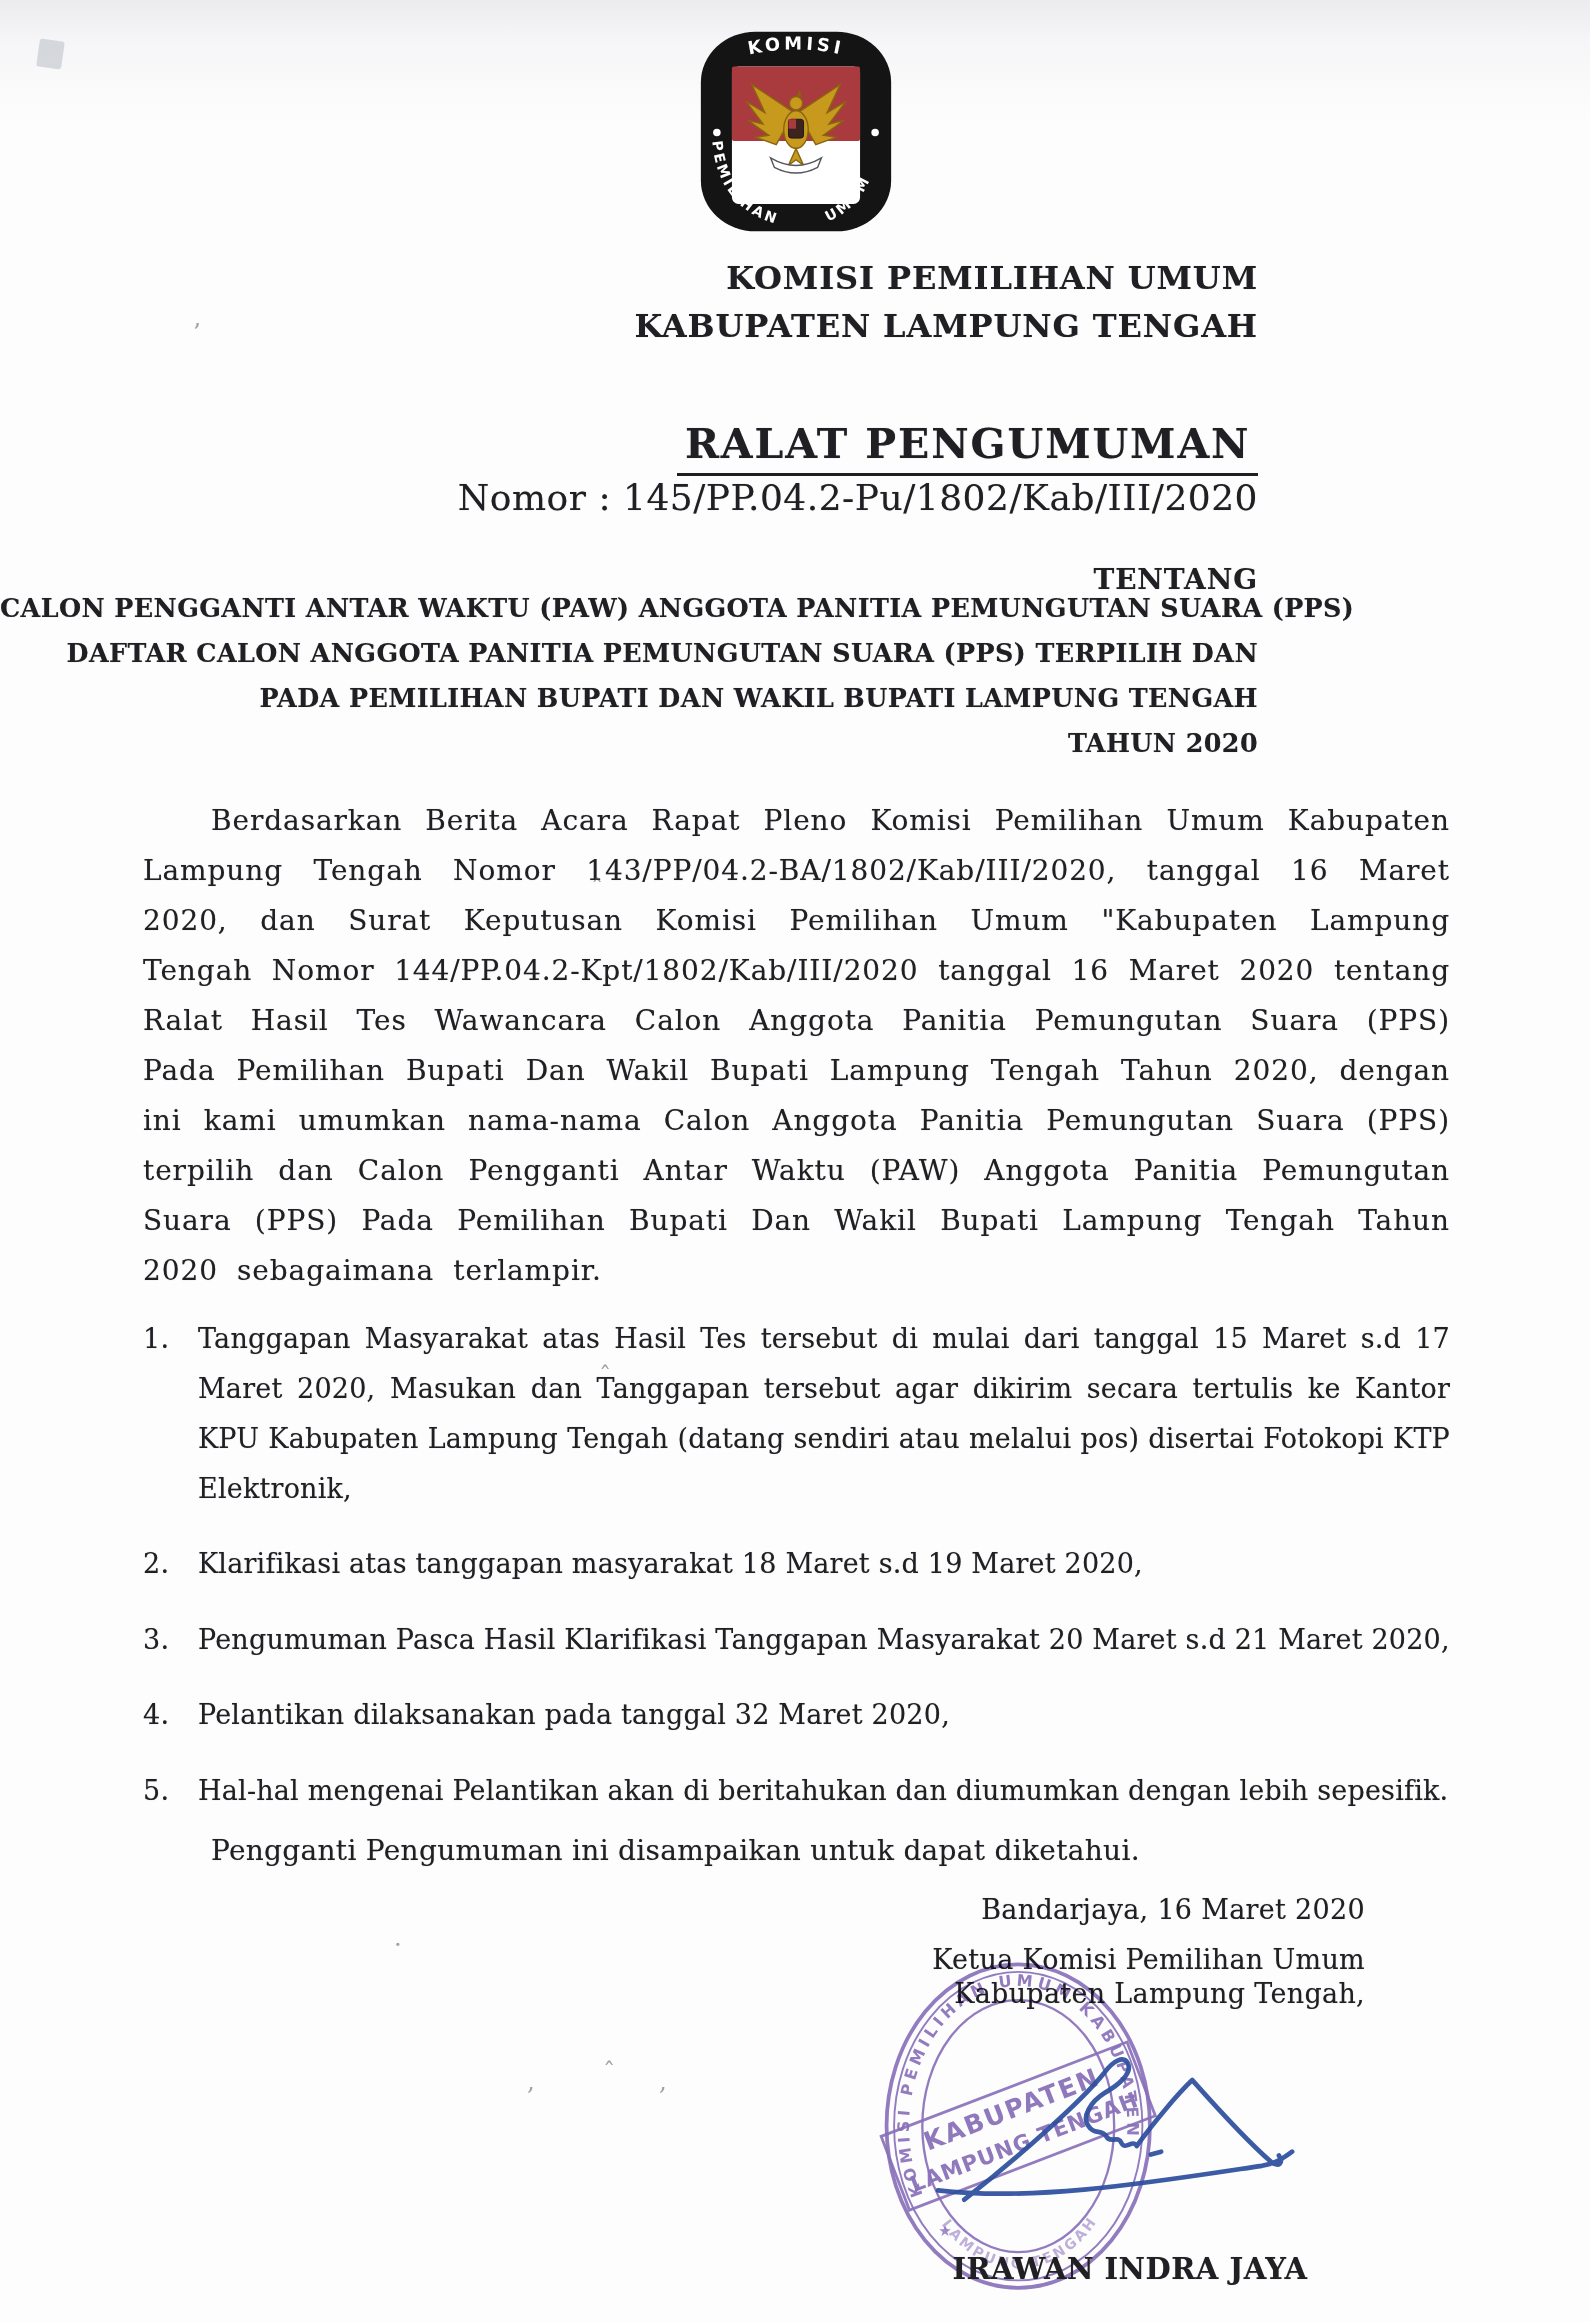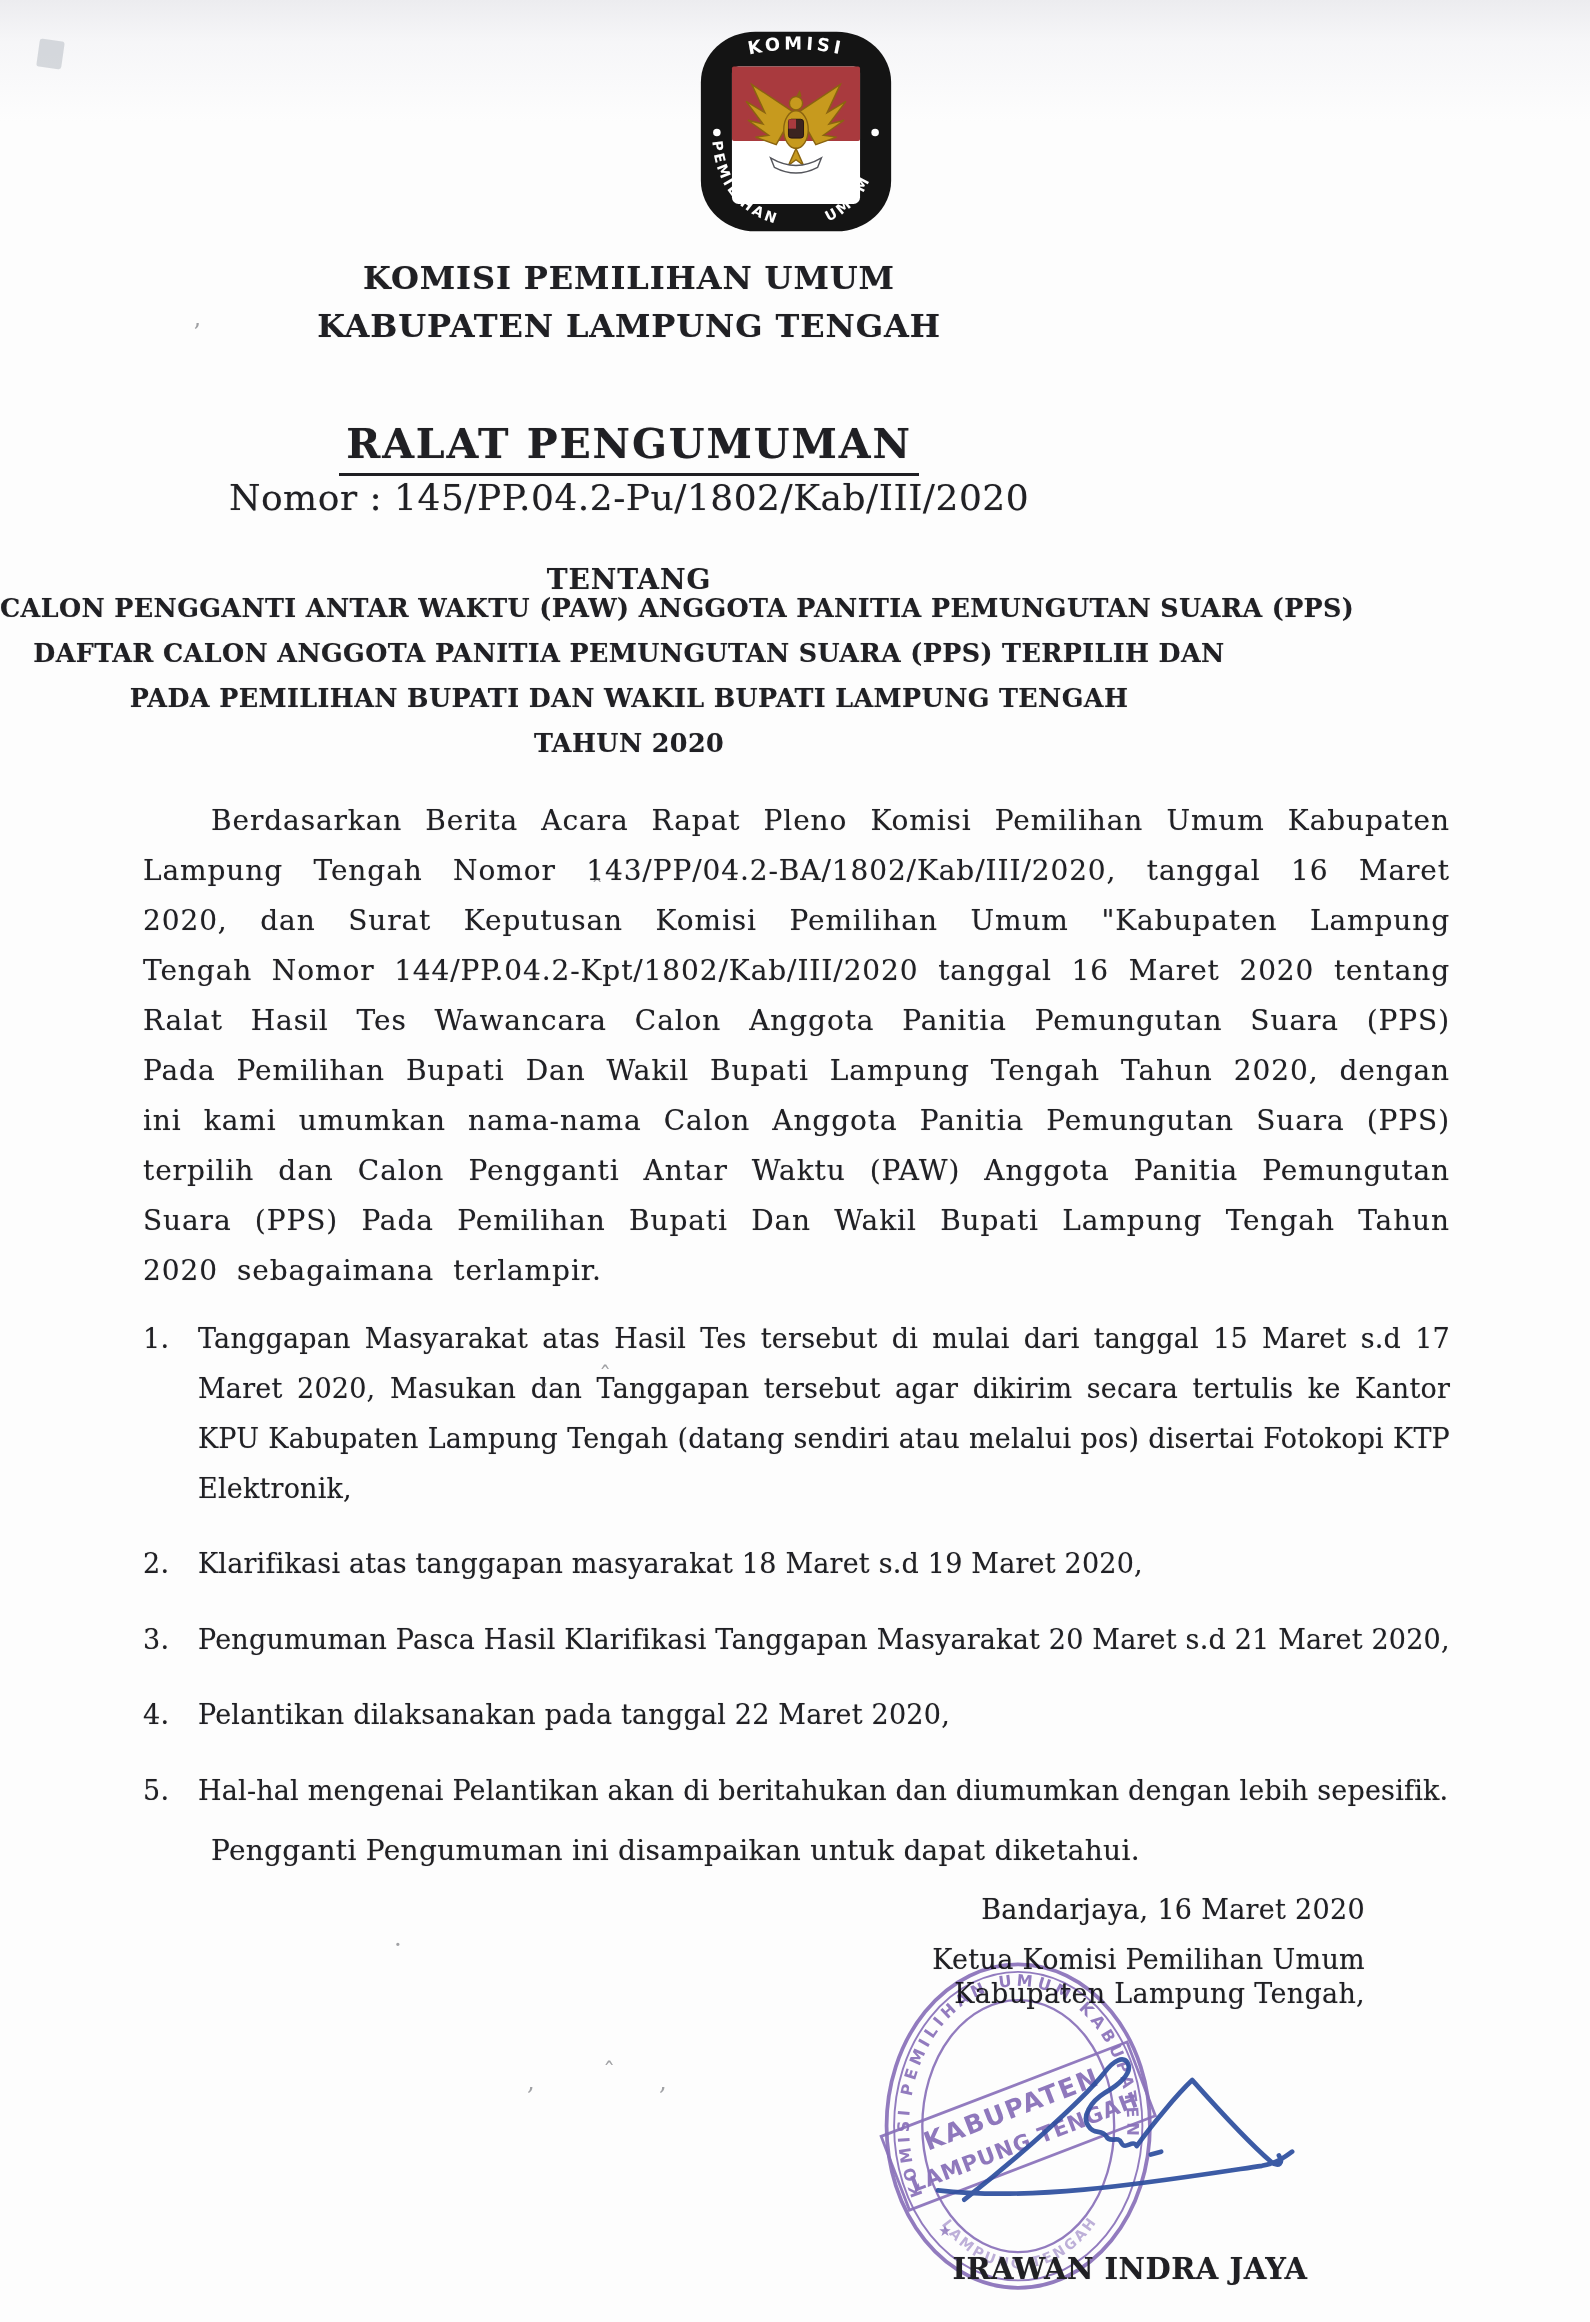--- a/index.html
+++ b/index.html
@@ -15,21 +15,21 @@
   .scan-top-band{
     position:absolute;left:0;top:0;width:100%;height:141px;
     background:linear-gradient(#ececef 0px,#f6f6f8 42px,#fdfdfd 122px);
   }
   .corner-smudge{
     position:absolute;left:38px;top:40px;width:24.5px;height:28px;
     background:#b8bdc5;opacity:.55;border-radius:2.8px;
     transform:rotate(8deg);
   }
   .txt{position:absolute;text-shadow:0 0 0.9px rgba(25,25,30,.38);}
-  .center{left:0;width:1258px;text-align:center;}
+  .center{left:0;width:1258px;text-align:right;}
   .org-name{top:254px;font-weight:bold;font-size:32px;line-height:48px;letter-spacing:0.9px;}
   .doc-title{top:420px;font-size:41px;font-weight:bold;letter-spacing:1.9px;}
   .doc-title .underlined{display:inline-block;border-bottom:3.8px solid #1f1f23;padding:0 7.5px 4.7px 7.5px;}
   .doc-number{top:477px;font-size:36px;letter-spacing:0.5px;}
   .about{top:563px;font-size:28px;font-weight:bold;letter-spacing:0.9px;}
   .subject{top:586px;font-size:25.4px;font-weight:bold;line-height:45px;letter-spacing:0.4px;}
   .subject div{white-space:nowrap;}
   .para1{
     top:772px;left:143px;width:1307px;
     font-size:28px;line-height:50px;
@@ -120,21 +120,21 @@
     <div class="item">
       <span class="num">2.</span>
       <span>Klarifikasi atas tanggapan masyarakat 18 Maret s.d 19 Maret 2020,</span>
     </div>
     <div class="item">
       <span class="num">3.</span>
       <span>Pengumuman Pasca Hasil Klarifikasi Tanggapan Masyarakat 20 Maret s.d 21 Maret 2020,</span>
     </div>
     <div class="item">
       <span class="num">4.</span>
-      <span>Pelantikan dilaksanakan pada tanggal 22 Maret 2020,</span>
+      <span>Pelantikan dilaksanakan pada tanggal 32 Maret 2020,</span>
     </div>
     <div class="item">
       <span class="num">5.</span>
       <span>Hal-hal mengenai Pelantikan akan di beritahukan dan diumumkan dengan lebih sepesifik.</span>
     </div>
   </div>
 
   <div class="txt closing">Pengganti Pengumuman ini disampaikan untuk dapat diketahui.</div>
 
   <div class="txt sign-block">

